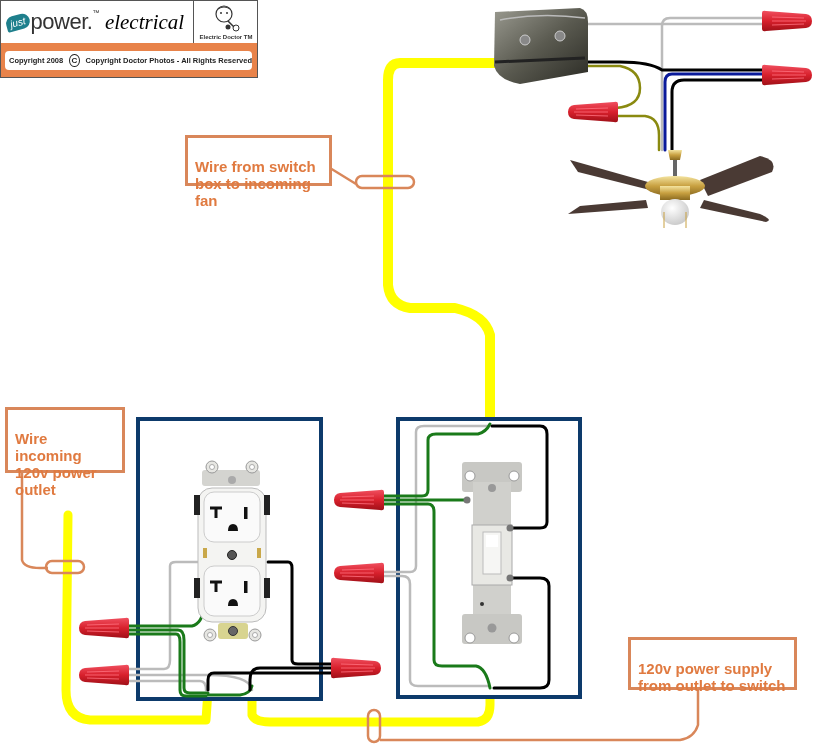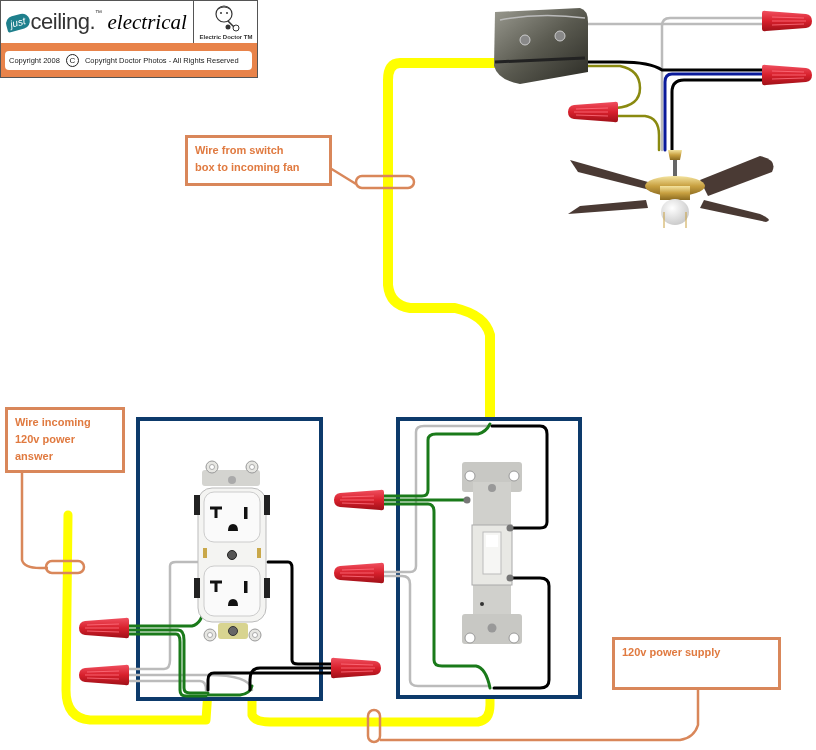--- a/index.html
+++ b/index.html
@@ -7,23 +7,23 @@
     #diagram { position:absolute; left:0; top:0; width:816px; height:750px; }
     .logo { position:absolute; left:0; top:0; width:258px; height:78px; background:#fff; border:1px solid #555; box-sizing:border-box; }
     .logo-top { position:absolute; left:0; top:0; width:192px; height:42px; display:flex; align-items:center; }
     .just { display:inline-block; background:#1e7f8c; color:#fff; font-size:10px; border-radius:10px 10px 10px 2px; padding:2px 4px; margin-left:5px; transform:rotate(-15deg); font-style:italic; }
     .answer { font-size:22px; color:#333; margin-left:1px; letter-spacing:-0.5px; }
     .tm { font-size:7px; vertical-align:top; color:#333; }
     .electrical { font-family:"Liberation Serif", serif; font-style:italic; font-size:21px; color:#000000; margin-left:6px; }
     .doc-box { position:absolute; left:192px; top:0; width:64px; height:42px; border-left:1px solid #555; text-align:center; }
     .doc-label { position:absolute; bottom:3px; left:0; width:100%; font-size:6px; color:#333; font-weight:bold; }
     .logo-bottom { position:absolute; left:0; top:42px; width:256px; height:34px; background:#e8834a; }
-    .copy-pill { position:absolute; left:4px; top:8px; width:247px; height:19px; background:#fff; border-radius:4px; display:flex; align-items:center; font-size:7.5px; font-weight:normal; color:#222; padding-left:4px; box-sizing:border-box; white-space:nowrap; }
+    .copy-pill { position:absolute; left:4px; top:8px; width:247px; height:19px; background:#fff; border-radius:4px; display:flex; align-items:center; font-size:7.5px; font-weight:bold; color:#222; padding-left:4px; box-sizing:border-box; white-space:nowrap; }
     .copy-c { display:inline-block; width:11px; height:11px; border:1.2px solid #222; border-radius:50%; font-size:8px; line-height:11px; text-align:center; margin:0 6px; }
-    .callout { position:absolute; border:3px solid #d9875a; background:#fff; color:#e07a40; font-weight:bold; font-size:11px; line-height:17px; padding:4px 7px; box-sizing:border-box; }
+    .callout { position:absolute; border:3px solid #d9875a; background:#fff; color:#e07a40; font-weight:bold; font-size:15px; line-height:17px; padding:20px 7px; box-sizing:border-box; }
   </style>
 </head>
 <body>
 
 <svg id="diagram" viewBox="0 0 816 750" xmlns="http://www.w3.org/2000/svg">
   <defs>
     <linearGradient id="nutGrad" x1="0" y1="0" x2="0" y2="1">
       <stop offset="0" stop-color="#f05060"></stop>
       <stop offset="0.5" stop-color="#d8202c"></stop>
       <stop offset="1" stop-color="#a01018"></stop>
@@ -205,21 +205,21 @@
     <path d="M22,470 L22,560 Q24,568 40,568 L48,568"></path>
     <rect x="46" y="561" width="38" height="12" rx="6"></rect>
     <path d="M698,690 L698,725 Q694,738 680,740 L380,740"></path>
     <rect x="368" y="710" width="12" height="32" rx="6"></rect>
   </g>
 </svg>
 
 <div class="logo">
   <div class="logo-top">
     <span class="just">just</span>
-    <span class="answer"><span>ceiling.</span><span class="tm">™</span></span>
+    <span class="answer"><span>power.</span><span class="tm">™</span></span>
     <span class="electrical">electrical</span>
   </div>
   <div class="doc-box">
     <svg width="40" height="30" viewBox="0 0 40 30" style="margin-top:2px">
       <circle cx="18" cy="11" r="8" fill="none" stroke="#333" stroke-width="1.2"></circle>
       <path d="M12,6 Q18,2 24,6" stroke="#333" fill="none"></path>
       <circle cx="15" cy="10" r="1" fill="#333"></circle>
         <circle cx="21" cy="10" r="1" fill="#333"></circle>
       <path d="M22,18 L28,24" stroke="#333" stroke-width="1.5"></path>
       <circle cx="30" cy="25" r="3" fill="none" stroke="#333"></circle>
@@ -237,18 +237,19 @@
 </div>
 
 <div class="callout" style="left:185px;top:135px;width:147px;height:51px;">
   <div>Wire from switch</div>
   <div>box to incoming fan</div>
 </div>
 
 <div class="callout" style="left:5px;top:407px;width:120px;height:66px;">
   <div>Wire incoming</div>
   <div>120v power</div>
-  <div>answer</div>
-</div>
-
-<div class="callout" style="left:612px;top:637px;width:169px;height:53px;">
+  <div>outlet</div>
+</div>
+
+<div class="callout" style="left:628px;top:637px;width:169px;height:53px;">
   <div>120v power supply</div>
+  <div>from outlet to switch</div>
 </div>
 
 </body></html>

